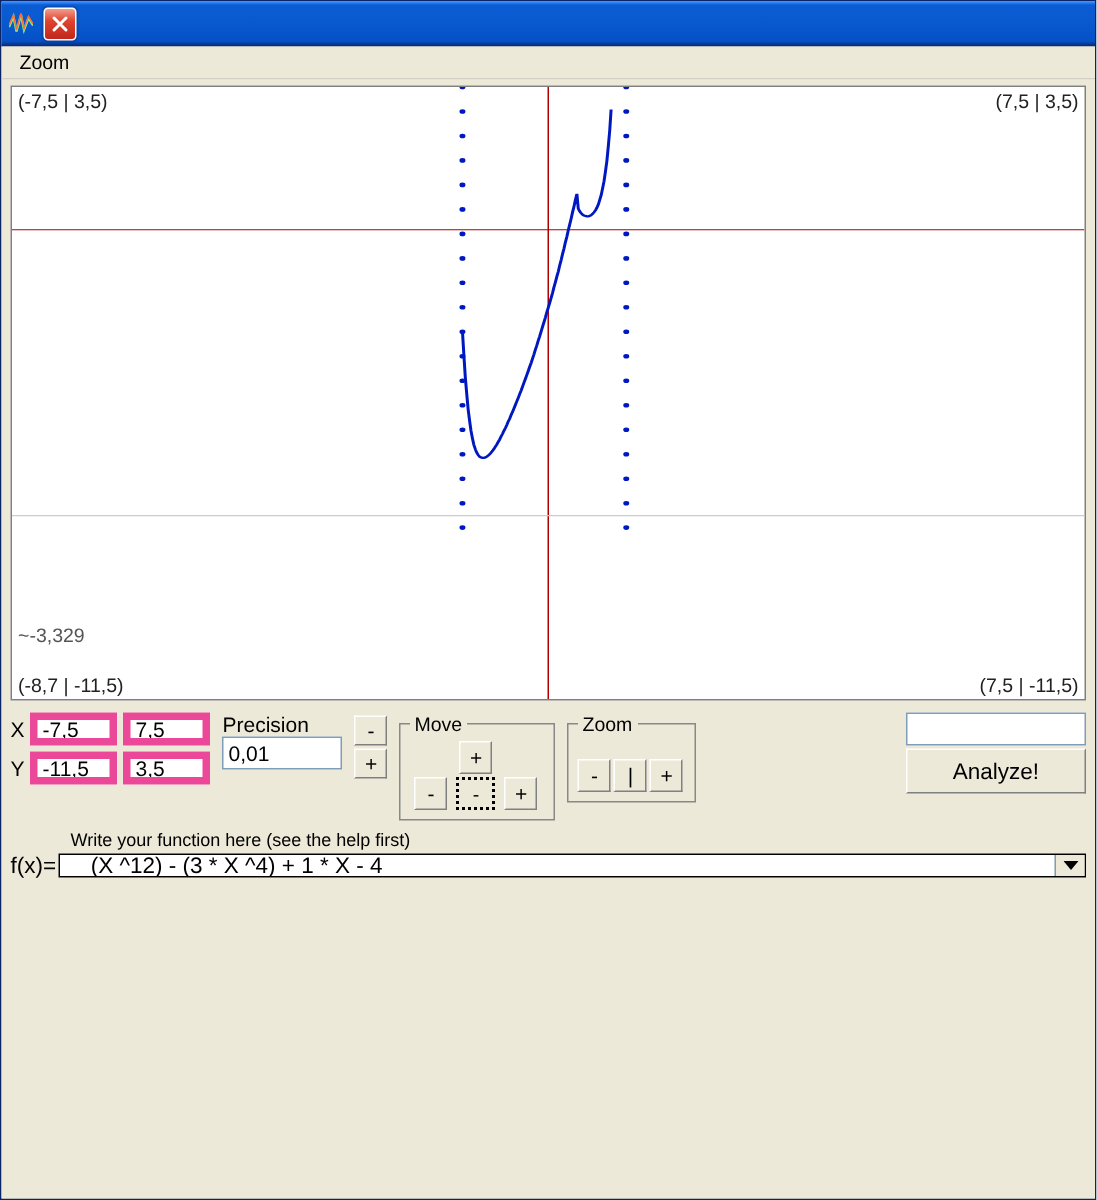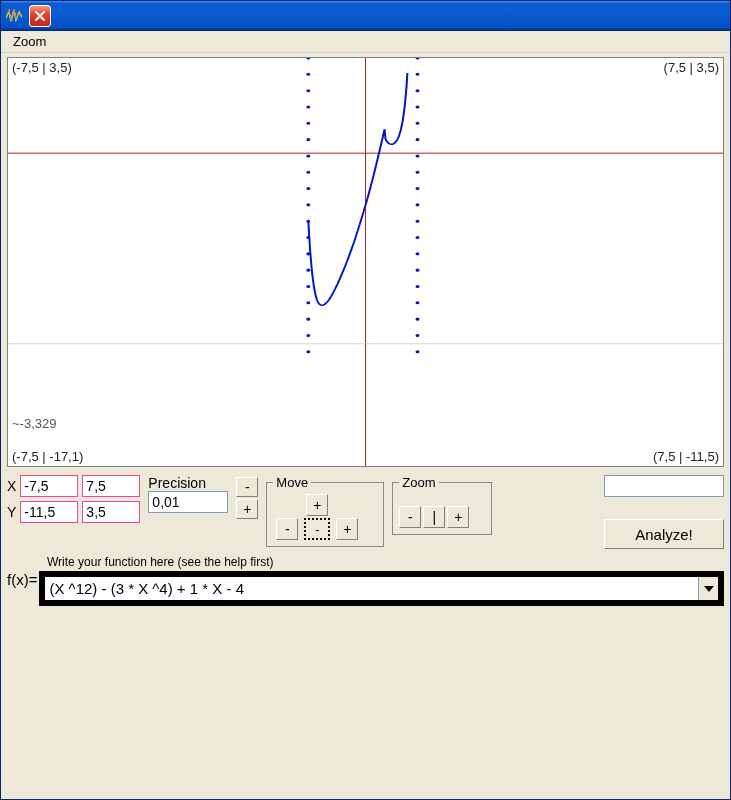--- a/index.html
+++ b/index.html
@@ -103,21 +103,21 @@
     display: grid;
     grid-template-columns: auto 58px 58px;
     gap: 4px 4px;
     align-items: center;
     font-size: 14px;
   }
   .rangegrid input {
     font-size: 14px;
     height: 22px;
     padding: 0 3px;
-    border: 1px solid #ec4899;
+    border: 5px solid #ec4899;
     background: #fff;
     font-family: Tahoma, Arial, sans-serif;
   }
   .precision {
     display: flex;
     flex-direction: column;
     font-size: 14px;
   }
   .precision input {
     width: 80px;
@@ -136,38 +136,38 @@
     font-size: 14px;
     background: #ece9d8;
     border: 1px solid #808080;
     border-top-color:#fff; border-left-color:#fff;
     cursor: pointer;
     font-family: Tahoma, Arial, sans-serif;
   }
   .pmcol button { height: 20px; }
   fieldset.grp {
     border: 1px solid #888;
-    padding: 4px 22px 6px 6px;
+    padding: 4px 8px 6px 6px;
     font-size: 13px;
   }
   fieldset.grp legend { padding: 0 3px; }
   .movegrp .moveinner {
     display:grid;
     grid-template-columns: 28px 28px 28px;
     grid-template-rows: 22px 22px;
     gap: 2px;
     justify-items:center; align-items:center;
   }
   .movegrp .moveinner .plus { grid-column:2; grid-row:1; }
   .movegrp .moveinner .left { grid-column:1; grid-row:2; }
   .movegrp .moveinner .minus { grid-column:2; grid-row:2; border:2px dotted #000; background:#ece9d8; width:26px; height:22px; display:flex;align-items:center;justify-content:center;}
   .movegrp .moveinner .right { grid-column:3; grid-row:2; }
   .zoomgrp .zoominner { display:flex; gap:2px; margin-top:12px;}
   .rightcol {
-    display:flex; flex-direction:column; gap:22px; align-items:stretch;
+    display:flex; flex-direction:column; gap:2px; align-items:stretch;
     margin-left:auto;
   }
   .blankfield {
     width: 120px; height:22px;
     background:#fff; border:1px solid #7f9db9;
   }
   .analyzebtn {
     height: 30px;
     font-size: 15px;
     background:#ece9d8;
@@ -178,22 +178,22 @@
   }
   .fnrow {
     margin-top:6px;
   }
   .fnhint {
     font-size:12px; margin-left:40px; margin-bottom:2px;
   }
   .fnline { display:flex; gap:2px;}
   .fnline .fx { font-size:15px; }
   .fnline .combo {
-    flex:1; display:flex; height:35px;
-    border:6px solid #000000; background:#fff;
+    flex:1; display:flex; height:16px;
+    border:1px solid #000000; background:#fff;padding-left:16px;
   }
   .fnline .combo input {
     flex:1; border:none; outline:none; font-size:15px; padding:0 4px;
     font-family: Tahoma, Arial, sans-serif;
   }
   .fnline .combo .dropbtn {
     width:20px; background:#ece9d8;
     border-left:1px solid #7f9db9;
     display:flex;align-items:center;justify-content:center;
     cursor:pointer;
@@ -269,21 +269,21 @@
             <circle cx="409.5" cy="276.6" r="1" fill="#0018c0"></circle>
             <circle cx="409.5" cy="297.9" r="1" fill="#0018c0"></circle>
             <circle cx="409.5" cy="319.2" r="1" fill="#0018c0"></circle>
             <circle cx="409.5" cy="340.5" r="1" fill="#0018c0"></circle>
             <circle cx="409.5" cy="361.8" r="1" fill="#0018c0"></circle>
             <circle cx="409.5" cy="383.0" r="1" fill="#0018c0"></circle>
           </g>
       </svg>
       <span class="corner tl">(-7,5 | 3,5)</span>
       <span class="corner tr">(7,5 | 3,5)</span>
-      <span class="corner bl">(-7,5 | -17,1)</span>
+      <span class="corner bl">(-8,7 | -11,5)</span>
       <span class="corner br">(7,5 | -11,5)</span>
       <span class="midlabel" style="top:358px">~-3,329</span>
     </div>
 
     <div class="controls">
 
       <div class="rangegrid">
         <span>X</span>
         <input value="-7,5" style="">
         <input value="7,5" style="">

